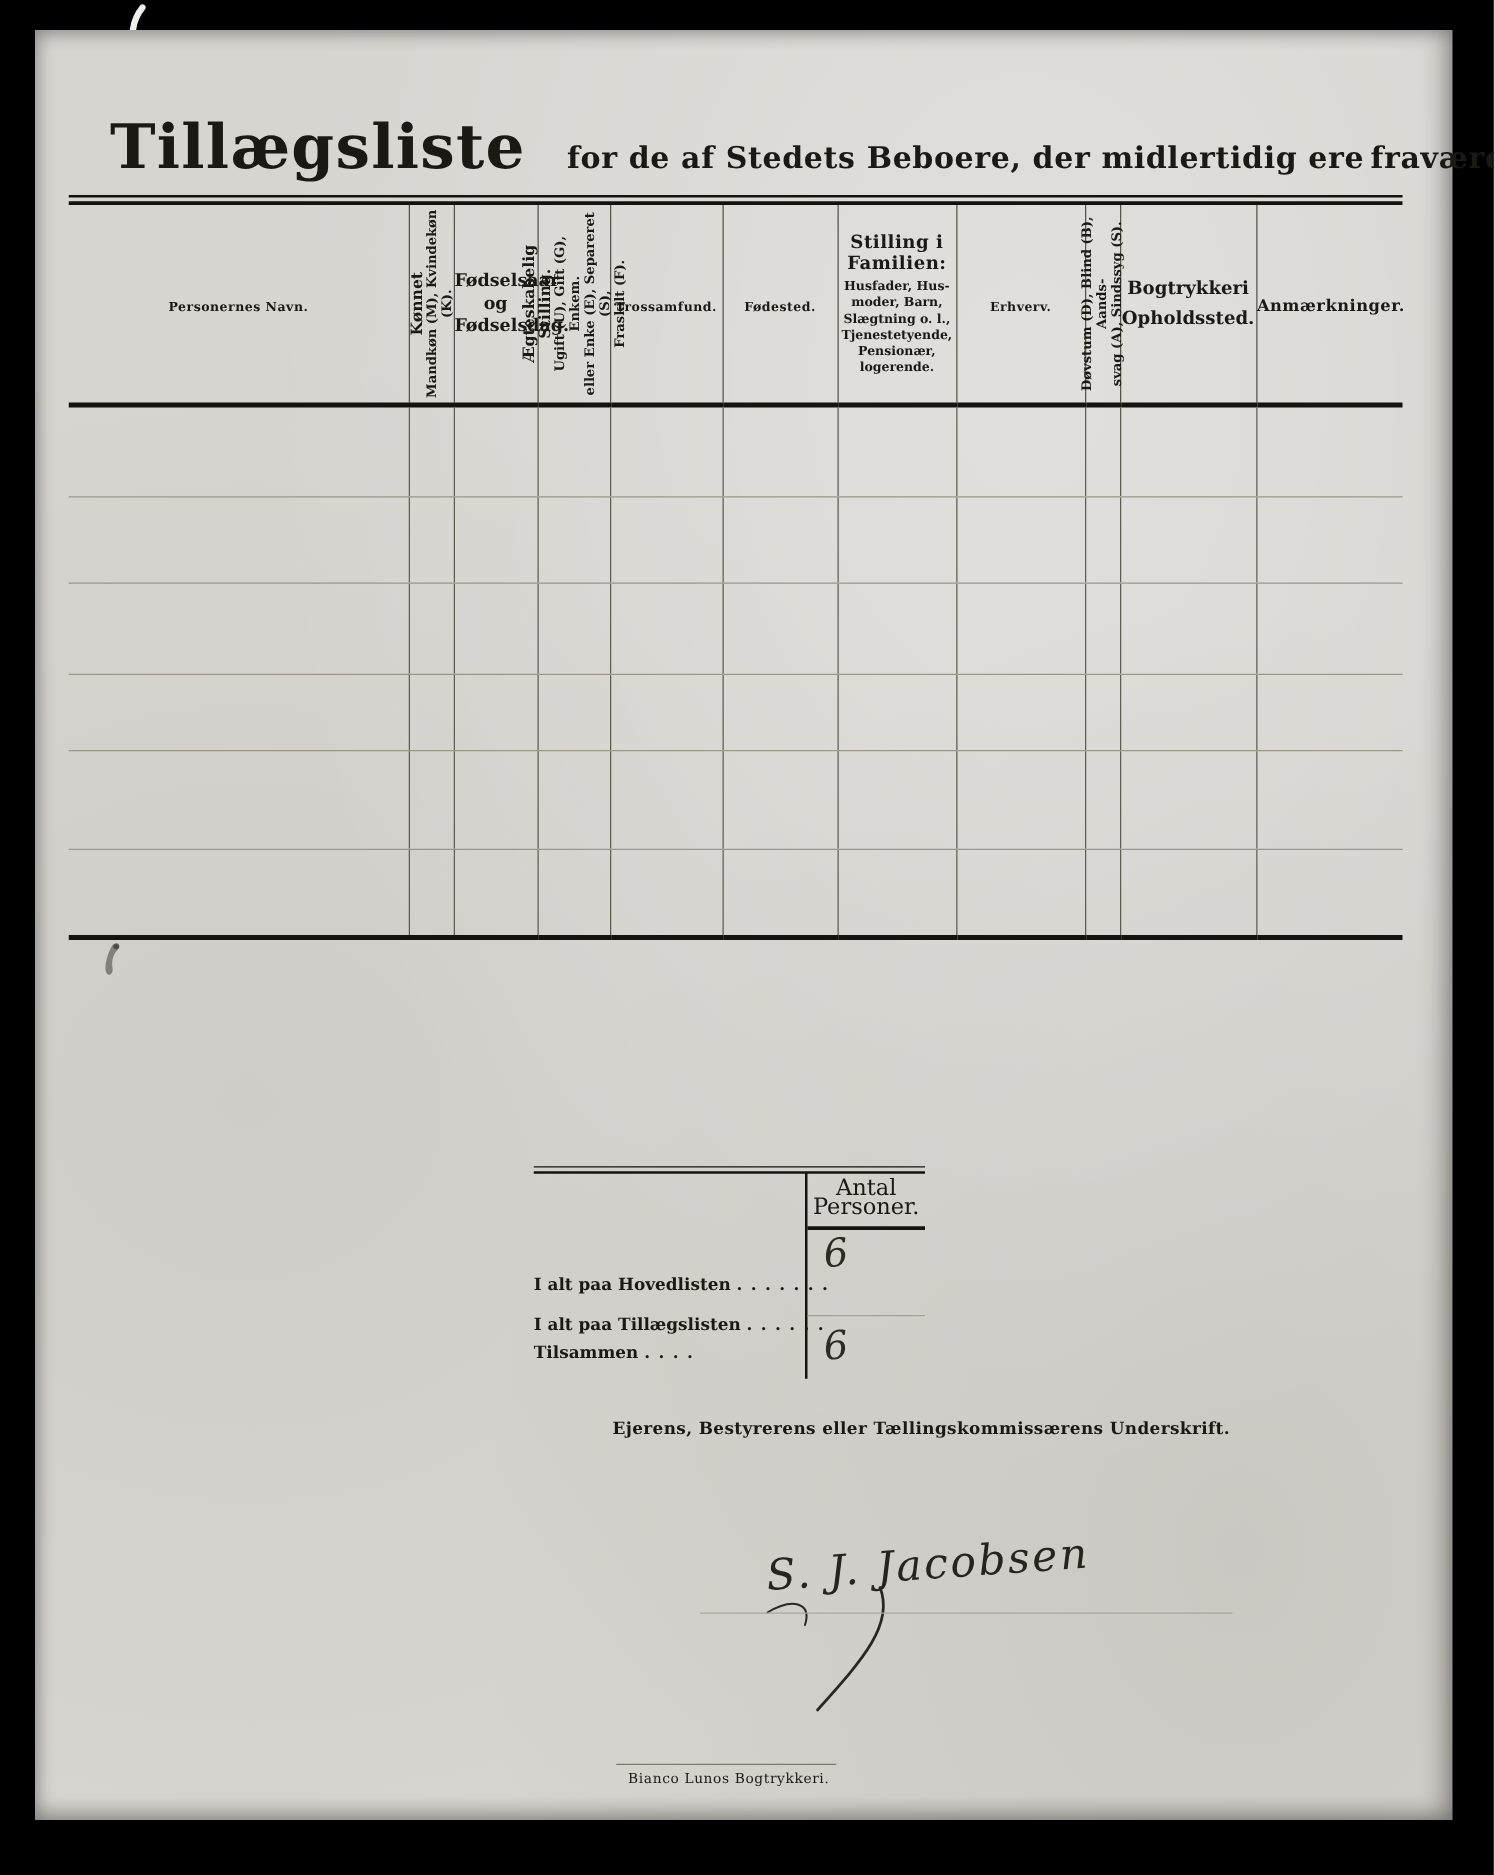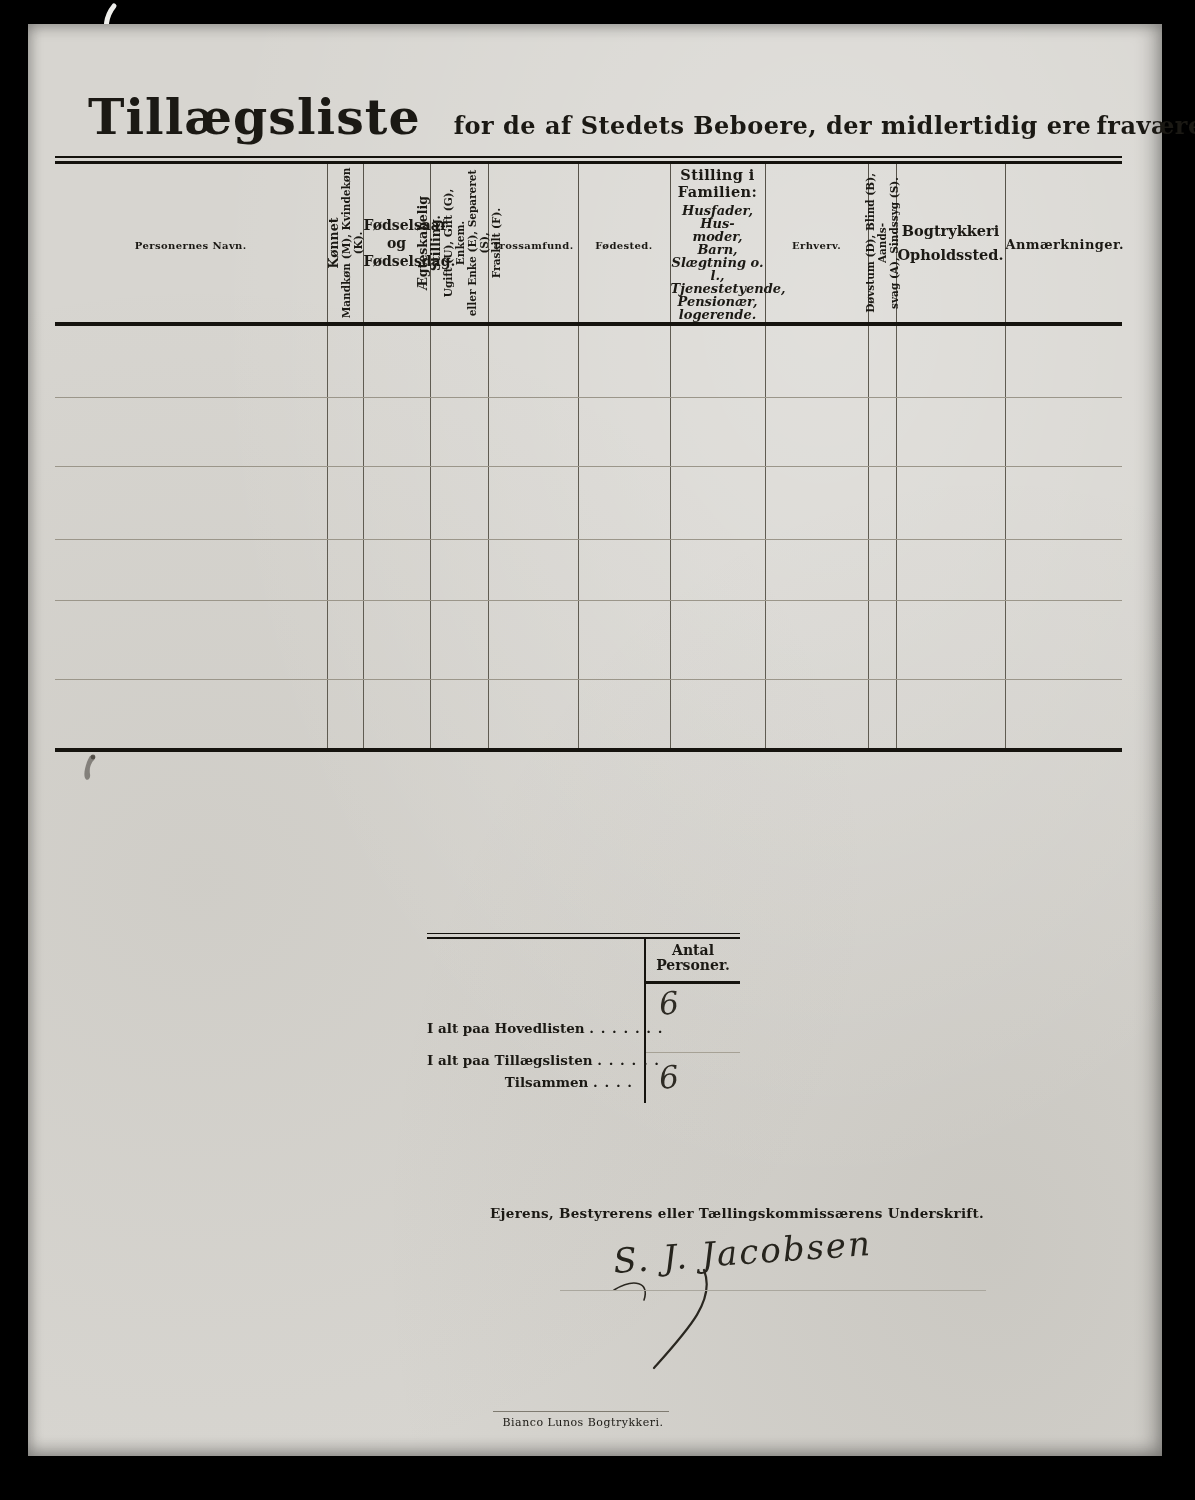--- a/index.html
+++ b/index.html
@@ -31,45 +31,45 @@
   table.census{border-collapse:collapse;table-layout:fixed;width:1067px;margin-top:0;}
   table.census th, table.census td{padding:0;margin:0;}
   table.census th{border-left:1px solid #57534a;vertical-align:middle;text-align:center;
     font-weight:bold;position:relative;height:158px;border-bottom:4px solid #15130e;}
   table.census th:first-child{border-left:none;}
   table.census td{border-left:1px solid #605c52;border-bottom:1px solid #9b968a;}
   table.census td:first-child{border-left:none;}
   table.census tr:last-child td{border-bottom:4px solid #15130e;}
   .hdr-label{font-size:10px;letter-spacing:0.4px;}
   .hdr-lines div{font-size:14px;line-height:18px;}
-  .hdr-sub{font-size:13px;line-height:13px;font-weight:bold;font-style:italic;}
+  .hdr-sub{font-size:10px;line-height:13px;font-weight:bold;}
   .stilling .hdr-label{display:block;font-size:14.5px;margin-bottom:4px;}
   .midl div{font-size:14.5px;line-height:24px;}
   .rot{position:absolute;left:50%;top:50%;transform:translate(-50%,-50%) rotate(-90deg);
        width:152px;text-align:center;}
   .rot .rot-label{font-size:12.5px;font-weight:bold;line-height:13px;display:block;}
   .rot .rot-sub{font-size:10.5px;font-weight:bold;line-height:12px;display:block;}
   
   .sum-heading{position:absolute;left:264px;top:862px;width:500px;text-align:center;
     font-size:29px;font-weight:bold;letter-spacing:0.5px;}
   .sum-table{position:absolute;left:399px;top:909px;width:313px;height:170px;}
   .sum-top{position:absolute;left:0;top:0;width:313px;border-top:1.5px solid #15130e;
     border-bottom:2.5px solid #15130e;height:2.5px;}
   .sum-vline{position:absolute;left:217px;top:5px;width:2px;height:165px;background:#15130e;}
   .sum-colhdr{position:absolute;left:219px;top:10px;width:94px;text-align:center;
-    font-size:14px;font-weight:bold;line-height:15px;}
+    font-size:18px;font-weight:normal;line-height:15px;}
   .sum-colhdr-rule{position:absolute;left:219px;top:48px;width:94px;height:2.5px;background:#15130e;}
   .sum-faint{position:absolute;left:219px;top:119px;width:94px;height:1px;background:#a6a195;}
-  .sum-row-label{position:absolute;left:0;width:206px;text-align:right;
+  .sum-row-label{position:absolute;left:0;width:206px;
     font-size:13.5px;font-weight:bold;white-space:nowrap;}
   .sum-dots{letter-spacing:1px;}
   .hand{font-style:italic;color:#2e2b24;font-size:31px;position:absolute;
     transform:rotate(-6deg);line-height:30px;}
   
-  .sig-label{position:absolute;left:429px;top:1181px;width:560px;text-align:center;
+  .sig-label{position:absolute;left:429px;top:1111px;width:560px;text-align:center;
     font-size:13.5px;font-weight:bold;letter-spacing:0.3px;}
   .sig-name{position:absolute;left:585px;top:1208px;font-style:italic;font-size:34px;
     color:#26241d;transform:rotate(-4deg);letter-spacing:2px;white-space:nowrap;}
   .sig-underline{position:absolute;left:532px;top:1266px;width:426px;height:1px;background:#aaa79e;}
   .sig-flourish{position:absolute;left:556px;top:1232px;}
   
   .printer-rule{position:absolute;left:465px;top:1387px;width:176px;height:1px;background:#7e7a70;}
   .printer{position:absolute;left:415px;top:1392px;width:280px;text-align:center;
     font-size:11px;font-weight:normal;letter-spacing:0.5px;}
   

